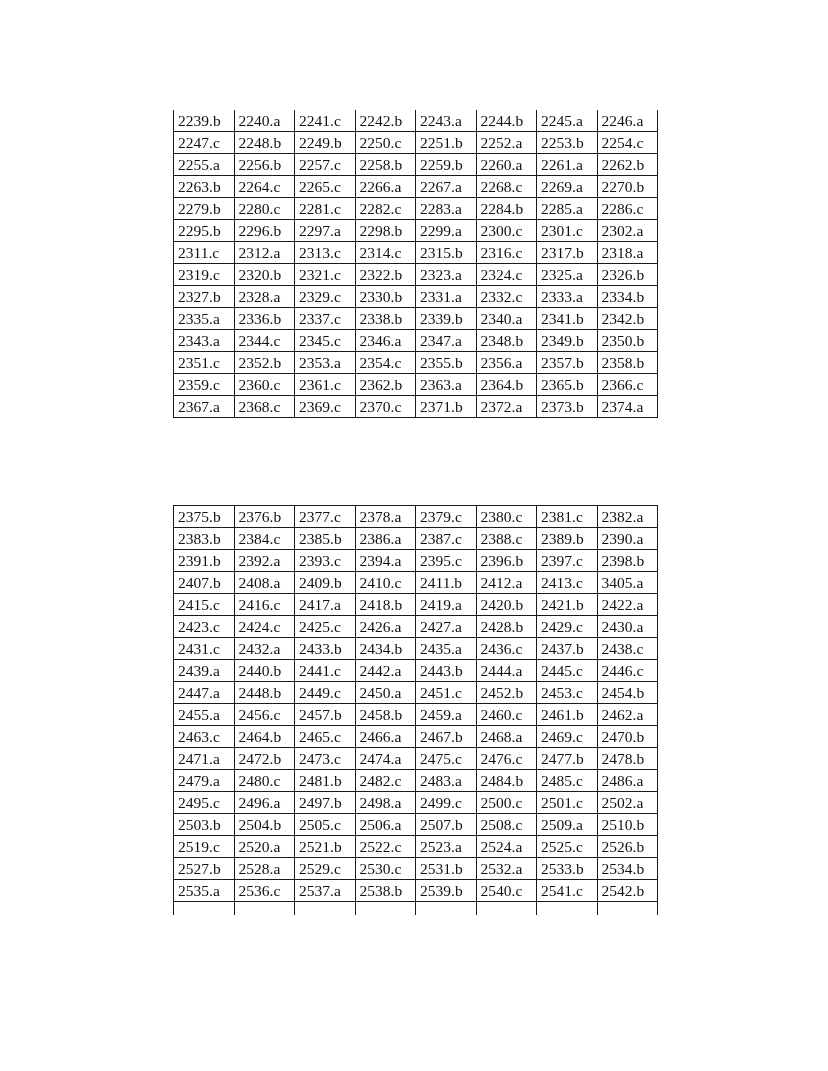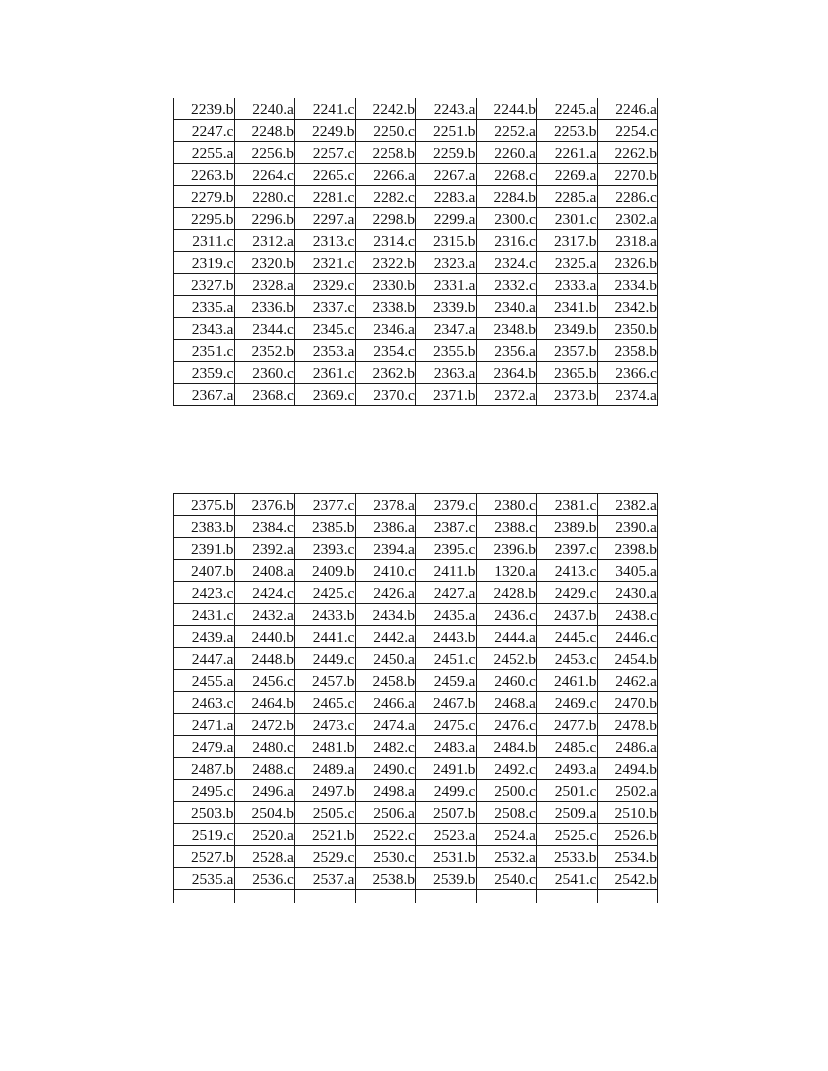--- a/index.html
+++ b/index.html
@@ -1,17 +1,17 @@
 <!DOCTYPE html>
 <html><head>
   <meta charset="utf-8">
   <style>
     html, body { margin: 0; padding: 0; background: #ffffff; }
     body { width: 828px; height: 1071px; position: relative; overflow: hidden; }
-    .page { position: absolute; left: 0; top: 4px; width: 828px; height: 1041px; background: #fff; text-align: right; }
+    .page { position: absolute; left: 0; top: 16px; width: 828px; height: 1041px; background: #fff; }
     table.answers {
       position: absolute;
       left: 173px;
       width: 484px;
       border-collapse: collapse;
       table-layout: fixed;
       font-family: "Liberation Serif", "DejaVu Serif", serif;
       font-size: 15.5px;
       color: #111;
     }
@@ -230,23 +230,33 @@
           <td>2396.b</td>
           <td>2397.c</td>
           <td>2398.b</td>
         </tr>
         <tr>
           <td>2407.b</td>
           <td>2408.a</td>
           <td>2409.b</td>
           <td>2410.c</td>
           <td>2411.b</td>
-          <td>1320.a</td>
+          <td>2412.a</td>
           <td>2413.c</td>
           <td>3405.a</td>
+        </tr>
+        <tr>
+          <td>2415.c</td>
+          <td>2416.c</td>
+          <td>2417.a</td>
+          <td>2418.b</td>
+          <td>2419.a</td>
+          <td>2420.b</td>
+          <td>2421.b</td>
+          <td>2422.a</td>
         </tr>
         <tr>
           <td>2423.c</td>
           <td>2424.c</td>
           <td>2425.c</td>
           <td>2426.a</td>
           <td>2427.a</td>
           <td>2428.b</td>
           <td>2429.c</td>
           <td>2430.a</td>
@@ -315,30 +325,20 @@
           <td>2479.a</td>
           <td>2480.c</td>
           <td>2481.b</td>
           <td>2482.c</td>
           <td>2483.a</td>
           <td>2484.b</td>
           <td>2485.c</td>
           <td>2486.a</td>
         </tr>
         <tr>
-          <td>2487.b</td>
-          <td>2488.c</td>
-          <td>2489.a</td>
-          <td>2490.c</td>
-          <td>2491.b</td>
-          <td>2492.c</td>
-          <td>2493.a</td>
-          <td>2494.b</td>
-        </tr>
-        <tr>
           <td>2495.c</td>
           <td>2496.a</td>
           <td>2497.b</td>
           <td>2498.a</td>
           <td>2499.c</td>
           <td>2500.c</td>
           <td>2501.c</td>
           <td>2502.a</td>
         </tr>
         <tr>

